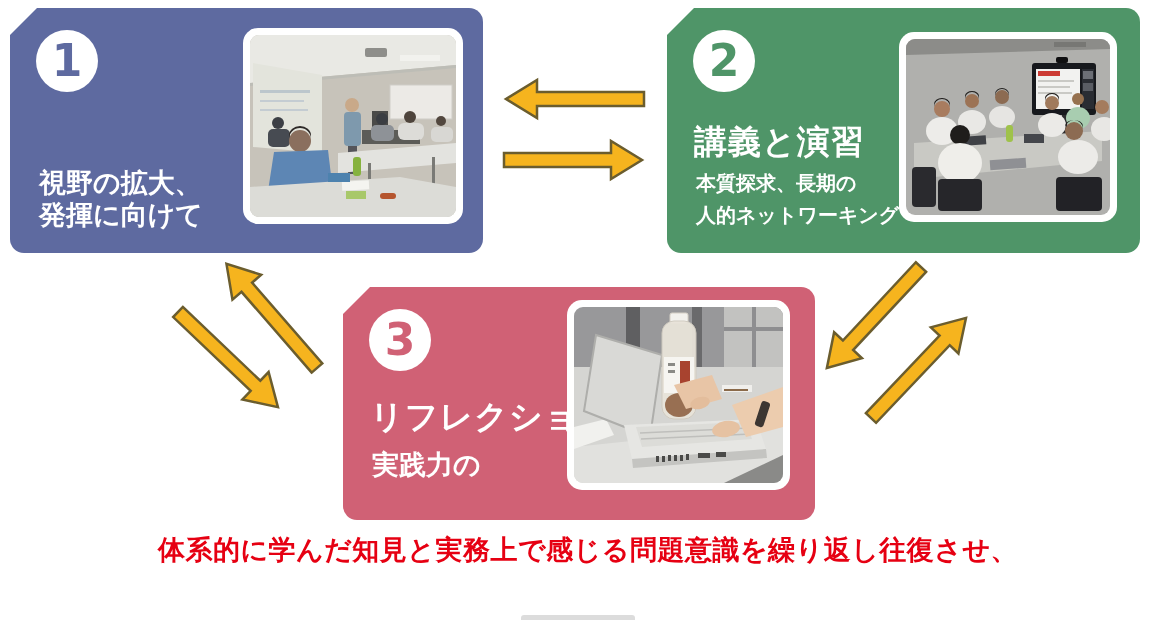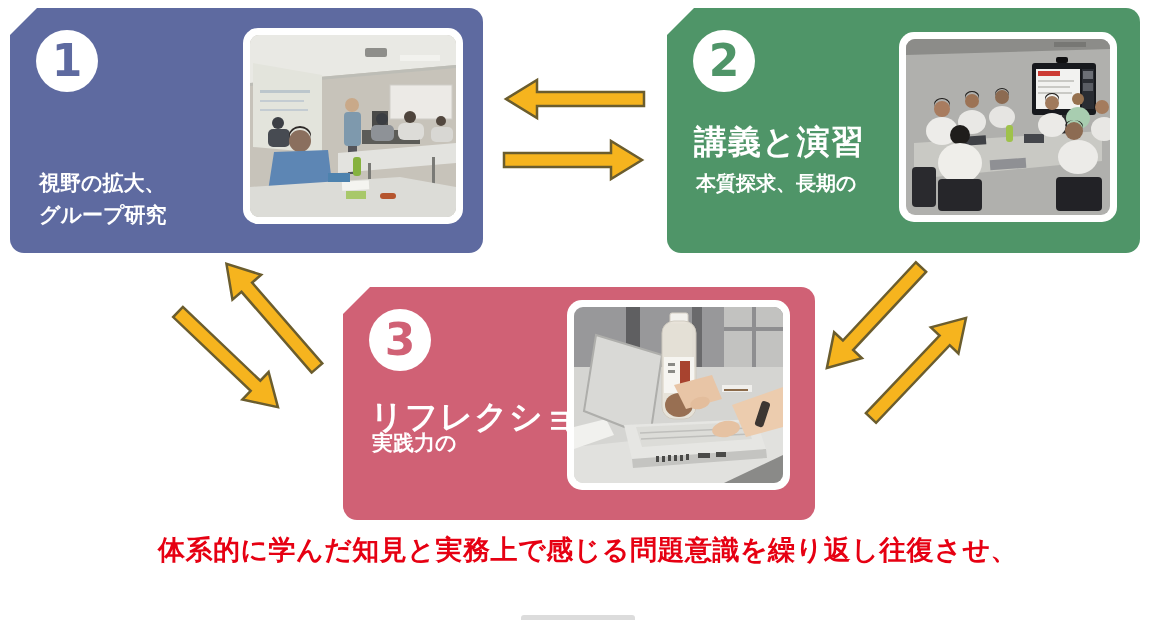--- a/index.html
+++ b/index.html
@@ -17,23 +17,23 @@
   .numcircle{position:absolute;left:26px;top:22px;width:62px;height:62px;background:#fff;
     border-radius:50%;display:flex;align-items:center;justify-content:center;
     font-weight:bold;font-size:44px;line-height:1;}
   .step1 .numcircle{color:#5e6aa0}
   .step2 .numcircle{color:#4f9568}
   .step3 .numcircle{color:#d06175}
   .title{position:absolute;left:27px;top:112px;margin:0;color:#ffffff;
     font-size:33px;font-weight:bold;letter-spacing:1px;white-space:nowrap;}
   .step3 .title{top:108px;}
   .subs{position:absolute;left:29px;top:159px;color:#ffffff;font-weight:bold;
-    font-size:21px;line-height:32px;white-space:nowrap;}
+    font-size:27px;line-height:32px;white-space:nowrap;}
   .step2 .subs{font-size:20px;}
-  .step3 .subs{top:140px;}
+  .step3 .subs{top:162px;}
   
   .photo{position:absolute;background:#ffffff;border-radius:15px;padding:7px;box-sizing:border-box;}
   .photo svg{display:block;width:100%;height:100%;border-radius:9px;}
   .photo1{left:233px;top:20px;width:220px;height:196px;}
   .photo2{left:232px;top:24px;width:218px;height:190px;}
   .photo3{left:224px;top:13px;width:223px;height:190px;}
   
   .arrows{position:absolute;left:0;top:0;width:1156px;height:620px;pointer-events:none;}
   .arrow{stroke:#6b5d2e;stroke-width:2.5;}
   
@@ -59,21 +59,21 @@
     </g>
   </svg>
 
   <section class="step step1">
     <span class="chamfer"></span>
     <div class="numcircle">
       <span>1</span>
     </div>
     <div class="subs">
       <div>視野の拡大、</div>
-      <div>グループ研究</div>
+      <div>発揮に向けて</div>
     </div>
     <div class="photo photo1">
       <svg viewBox="0 0 206 182" preserveAspectRatio="none">
         <rect x="0" y="0" width="206" height="182" fill="#c7c3ba"></rect>
         <polygon points="0,0 206,0 206,30 0,48" fill="#e9e9e4"></polygon>
         <polygon points="0,48 206,30 206,33 0,51" fill="#bdbdb6"></polygon>
         <rect x="150" y="20" width="40" height="6" fill="#f2f2ee"></rect>
         <rect x="115" y="13" width="22" height="9" rx="2" fill="#8e8e8a"></rect>
         <polygon points="3,28 72,40 72,118 3,112" fill="#e3e4dc"></polygon>
         <rect x="10" y="55" width="50" height="3" fill="#bcc6cc"></rect>
@@ -110,20 +110,21 @@
   </section>
 
   <section class="step step2">
     <span class="chamfer"></span>
     <div class="numcircle">
       <span>2</span>
     </div>
     <h2 class="title">講義と演習</h2>
     <div class="subs">
       <div>本質探求、長期の</div>
+      <div>人的ネットワーキング</div>
     </div>
     <div class="photo photo2">
       <svg viewBox="0 0 204 176" preserveAspectRatio="none">
         <rect x="0" y="0" width="204" height="176" fill="#b0b0ad"></rect>
         <polygon points="0,0 204,0 204,10 0,16" fill="#8c8c89"></polygon>
         <rect x="148" y="3" width="32" height="5" fill="#777774"></rect>
         <rect x="150" y="18" width="12" height="6" rx="2" fill="#0f0f10"></rect>
         <rect x="126" y="24" width="64" height="52" rx="3" fill="#17191d"></rect>
         <rect x="130" y="30" width="44" height="40" fill="#f2f2f0"></rect>
         <rect x="132" y="32" width="22" height="5" fill="#cc3b34"></rect>

